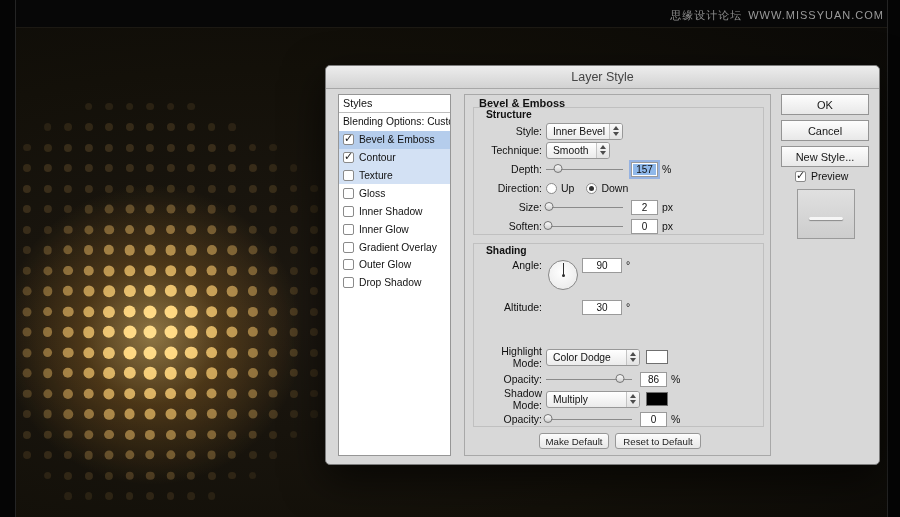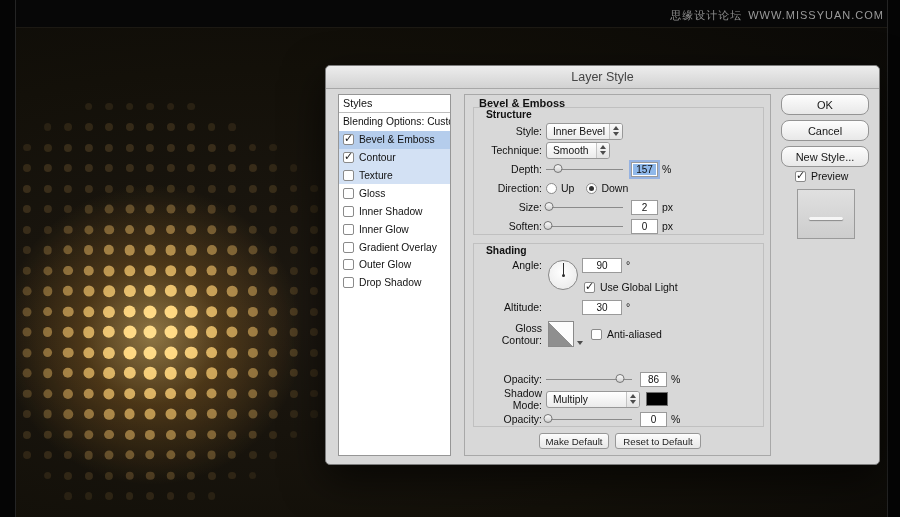--- a/index.html
+++ b/index.html
@@ -77,21 +77,21 @@
   .contour-arrow{width:11px;height:26px;flex:none;display:flex;align-items:flex-end;justify-content:center;padding-bottom:2px}
   .contour-arrow i{display:block;width:0;height:0;border-left:3px solid transparent;border-right:3px solid transparent;border-top:4px solid #4c4c4c}
 
   .swatch{width:22px;height:14px;flex:none;border:1px solid #6f6f6f;margin-left:6px}
 
   .btn-sm{position:absolute;height:16px;font-size:9.7px;color:#1c1c1c;background:linear-gradient(#fdfdfd,#e7e7e7);
           border:1px solid #979797;border-radius:3px;display:flex;align-items:center;justify-content:center}
 
   
   .right-col{position:absolute;left:455px;top:28px;width:88px;height:362px}
-  .btn{position:absolute;left:0;width:88px;height:21px;border:1px solid #949494;border-radius:8px;
+  .btn{position:absolute;left:0;width:88px;height:21px;border:1px solid #949494;border-radius:0;
        background:linear-gradient(#fdfdfd,#e8e8e8);font-size:11px;color:#161616;display:flex;align-items:center;justify-content:center}
   .prev-row{position:absolute;left:14px;top:76px;display:flex;align-items:center;font-size:10.5px}
   .pthumb{position:absolute;left:16px;top:95px;width:58px;height:50px;border:1px solid #9a9a9a;
           background:linear-gradient(#e0e0e0,#cdcdcd);}
   .pthumb::after{content:"";position:absolute;left:11px;right:11px;top:27px;height:3px;border-radius:2px;background:#f6f6f6;box-shadow:0 1px 1px rgba(0,0,0,.35)}
 </style>
 </head>
 <body>
 
 <div id="stage">
@@ -529,47 +529,42 @@
 
         <div class="frow" style="top:12px">
           <span class="flabel">Angle:</span>
           <span class="spacer" style="width:36px"></span>
           <div class="field wide" style="margin-left:0">
             <span>90</span>
           </div>
           <span class="unit">°</span>
         </div>
 
-        <div class="frow" style="top:34px">
-          <span class="spacer" style="width:110px"></span>
-          <span class="cb checked"></span>
-          <span>Use Global Light</span>
-        </div>
 
         <div class="frow" style="top:54px">
           <span class="flabel">Altitude:</span>
           <span class="spacer" style="width:36px"></span>
           <div class="field wide" style="margin-left:0">
             <span>30</span>
           </div>
           <span class="unit">°</span>
         </div>
 
-        <div class="frow" style="top:76px;height:28px">
-          <span class="flabel">Gloss Contour:</span>
-          <span class="spacer" style="width:2px"></span>
-          <div class="contour"></div>
-          <div class="contour-arrow">
-              <i></i>
-            </div>
-          <span class="spacer" style="width:6px"></span>
-          <span class="cb"></span>
-          <span>Anti-aliased</span>
-        </div>
-
+
+        <div class="frow" style="top:104px">
+          <span class="flabel">Highlight Mode:</span>
+          <div class="select" style="width:94px">
+            <span class="val">Color Dodge</span>
+            <span class="arr">
+                <i class="up"></i>
+                <i class="dn"></i>
+              </span>
+          </div>
+          <span class="swatch" style="background: rgb(255, 255, 255);"></span>
+        </div>
 
         <div class="frow" style="top:126px">
           <span class="flabel">Opacity:</span>
           <div class="slider" style="width:86px">
             <span class="track"></span>
             <span class="knob" style="left:86%"></span>
           </div>
           <div class="field">
             <span>86</span>
           </div>

